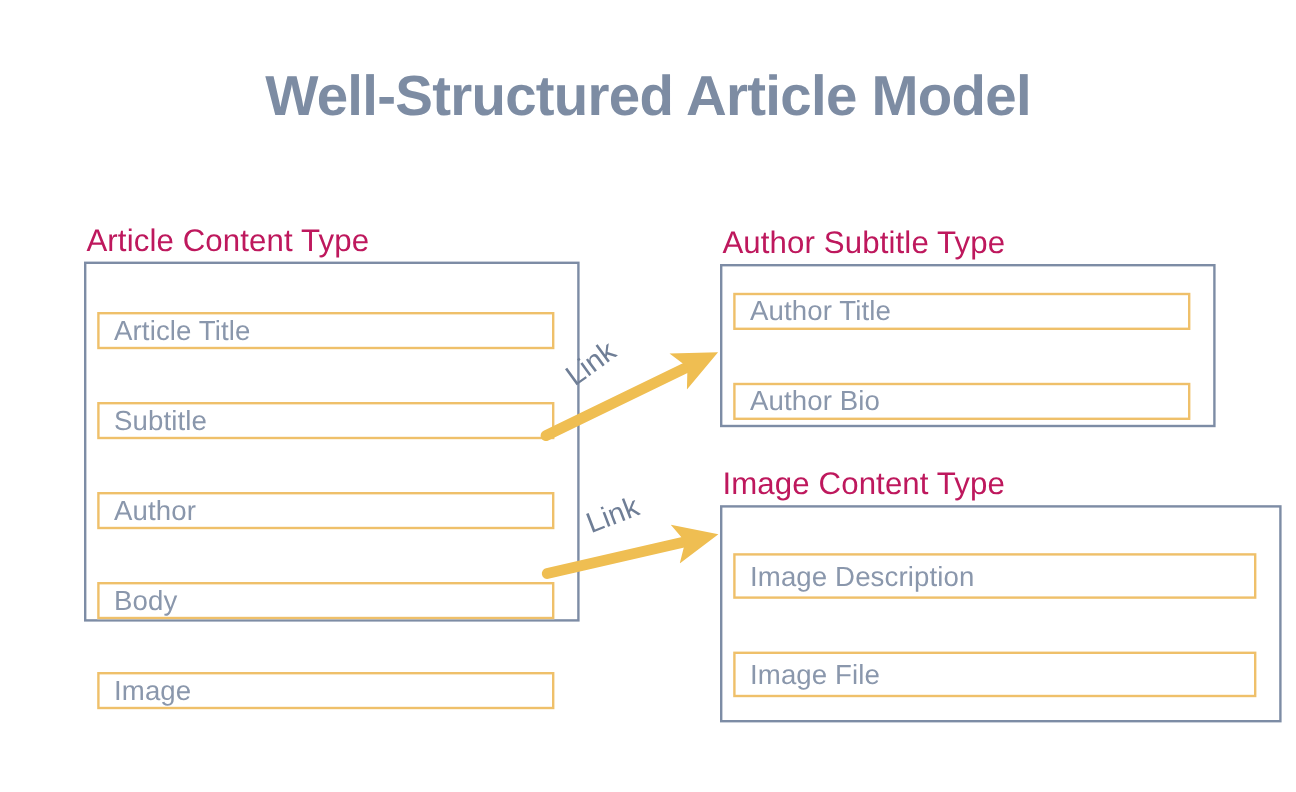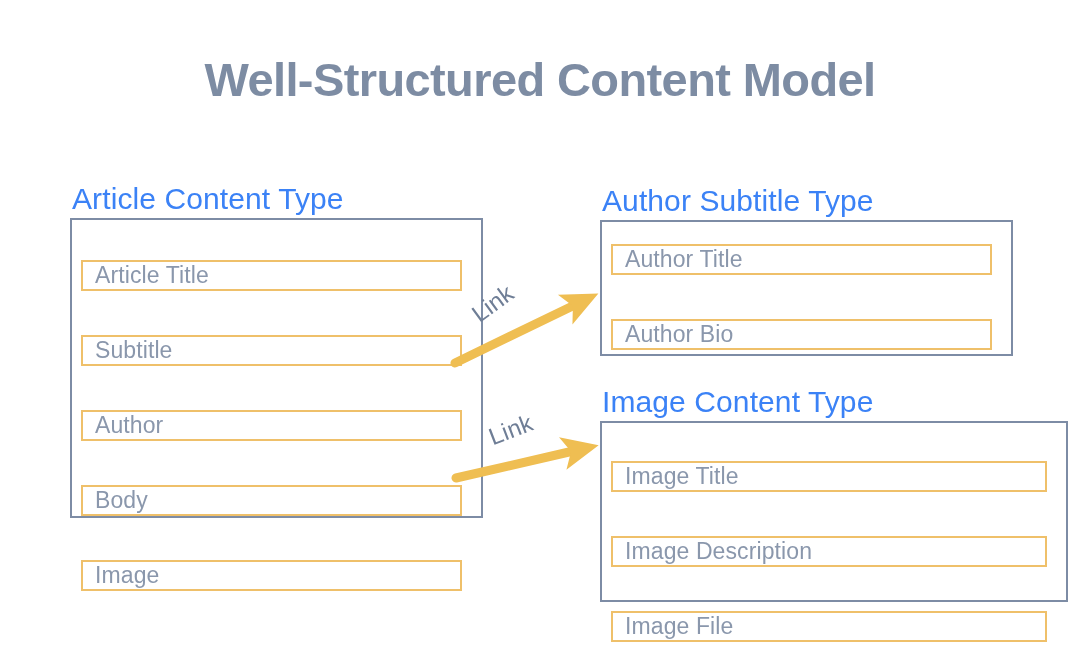--- a/index.html
+++ b/index.html
@@ -38,22 +38,22 @@
 
   
   .group {
     position: absolute;
   }
   .group-header {
     position: absolute;
     left: 2px;
     bottom: 100%;
     margin-bottom: 2px;
-    font-size: 30px;
-    color: #3b82f6;
+    font-size: 26px;
+    color: #be185d;
     white-space: nowrap;
     letter-spacing: 0.1px;
     text-align: right;
   }
   .group-box {
     position: absolute;
     inset: 0;
     border: 2px solid #7d8ca5;
     background: #ffffff;
     box-sizing: border-box;
@@ -108,21 +108,21 @@
     transform-origin: left bottom;
   }
   #link-label-author { left: 483px; top: 300px; transform: rotate(-36deg); }
   #link-label-image  { left: 495px; top: 423px; transform: rotate(-21deg); }
 </style>
 </head>
 <body>
 
 <div class="canvas">
 
-  <div class="page-title">Well-Structured Content Model</div>
+  <div class="page-title">Well-Structured Article Model</div>
 
   <div class="group" id="group-article">
     <div class="group-header">Article Content Type</div>
     <div class="group-box"></div>
     <div class="fields">
       <div class="field">Article Title</div>
       <div class="field">Subtitle</div>
       <div class="field">Author</div>
       <div class="field">Body</div>
       <div class="field">Image</div>
@@ -135,21 +135,20 @@
     <div class="fields">
       <div class="field">Author Title</div>
       <div class="field">Author Bio</div>
     </div>
   </div>
 
   <div class="group" id="group-image">
     <div class="group-header">Image Content Type</div>
     <div class="group-box"></div>
     <div class="fields">
-      <div class="field">Image Title</div>
       <div class="field">Image Description</div>
       <div class="field">Image File</div>
     </div>
   </div>
 
   <svg class="arrow-layer" viewBox="0 0 1080 660">
     <defs>
       <marker id="arrowhead" markerWidth="4.2" markerHeight="4.2" refX="2.2" refY="2.1" orient="auto" markerUnits="strokeWidth">
         <path d="M0,0.25 L4.1,2.1 L0,3.95 L0.95,2.1 Z" fill="#efbe52"></path>
       </marker>

